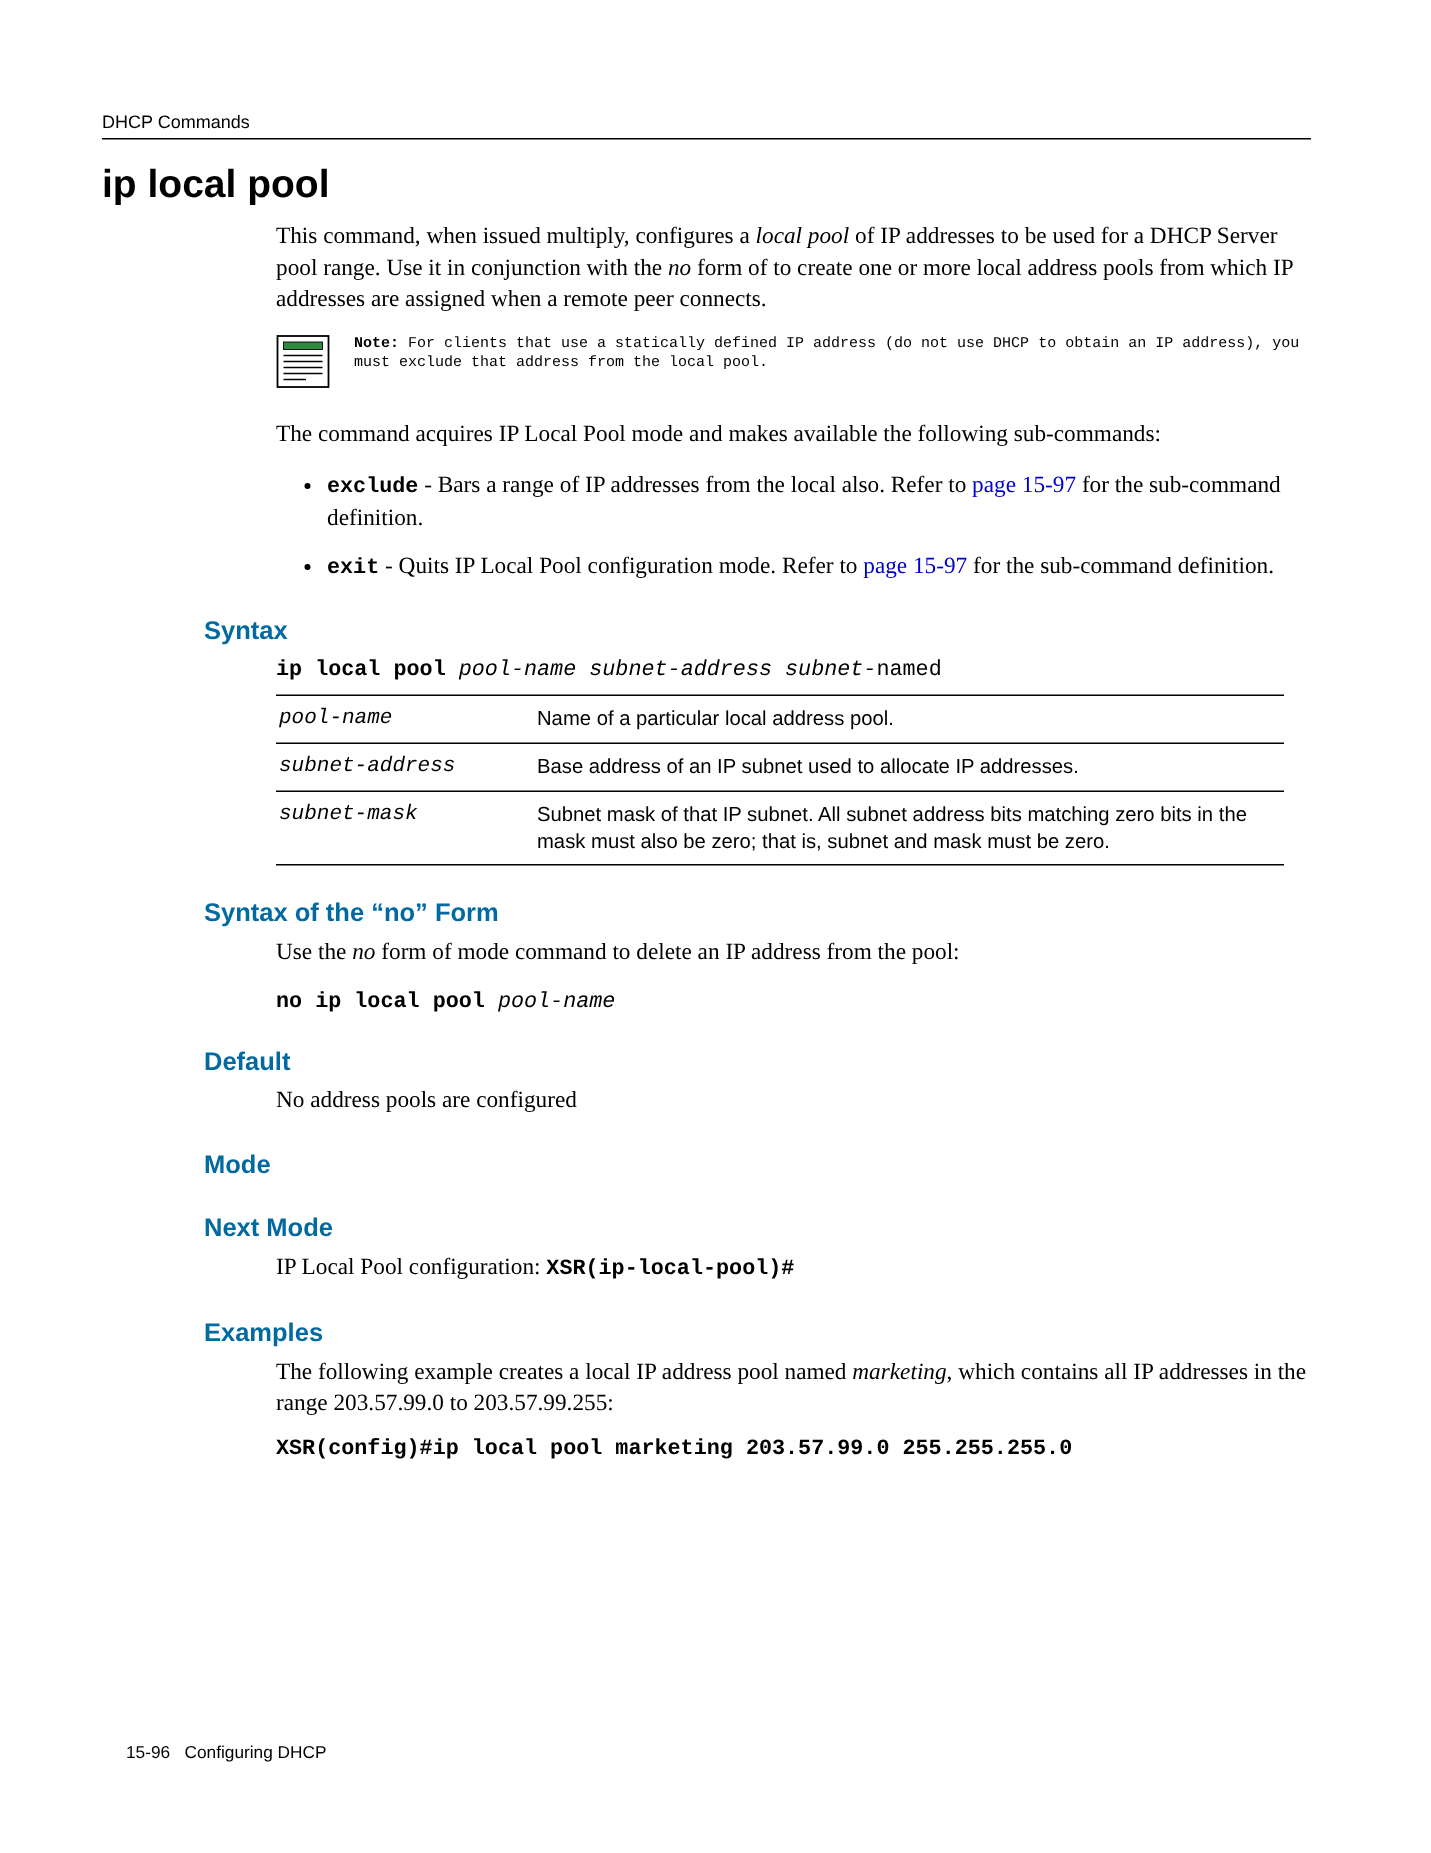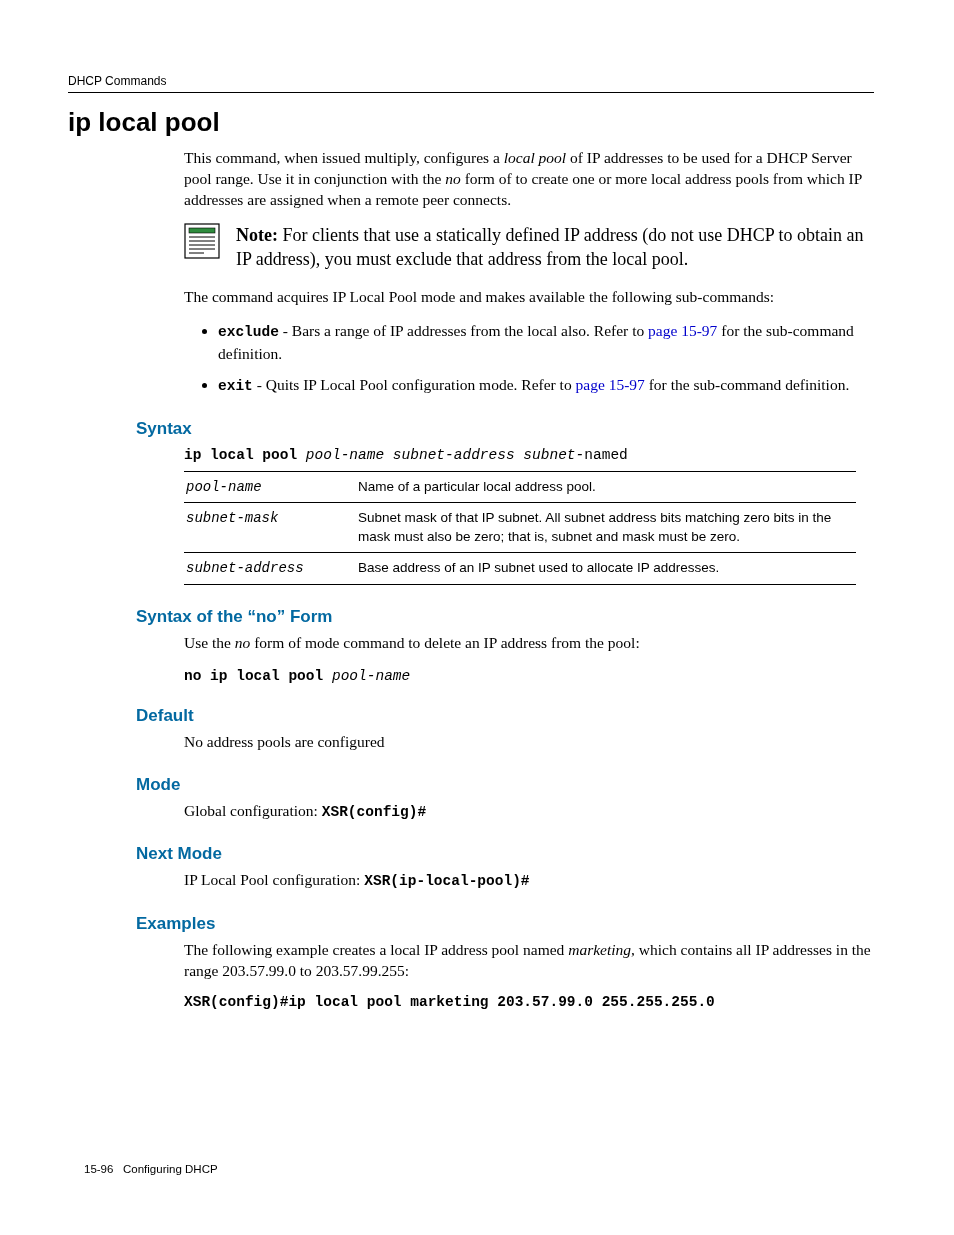--- a/index.html
+++ b/index.html
@@ -43,22 +43,22 @@
   .note-row {
     display: flex;
     align-items: flex-start;
     gap: 16px;
     margin: 10px 0 16px 0;
   }
   .note-icon {
     flex: 0 0 auto;
   }
   .note-text {
-    font-family: Liberation Serif, serif;
-    font-size: 18px;
+    font-family: Liberation Mono, monospace;
+    font-size: 10px;
     line-height: 1.35;
   }
   .note-text b { font-weight: bold; }
   ul.cmdlist {
     margin: 6px 0 16px 0;
     padding-left: 34px;
   }
   ul.cmdlist li {
     font-size: 15.5px;
     line-height: 1.4;
@@ -172,51 +172,46 @@
   <div class="syntax-line">
     <span class="mono-b">ip local pool </span><span class="mono-i">pool-name subnet-address subnet-</span><span class="mono">named</span>
   </div>
   <table class="params">
     <tbody>
         <tr>
       <td>pool-name</td>
       <td>Name of a particular local address pool.</td>
     </tr>
     <tr>
+      <td>subnet-address</td>
+      <td>Base address of an IP subnet used to allocate IP addresses.</td>
+    </tr>
+    <tr>
       <td>subnet-mask</td>
       <td>Subnet mask of that IP subnet. All subnet address bits matching zero bits in the mask must also be zero; that is, subnet and mask must be zero.</td>
     </tr>
-    <tr>
-      <td>subnet-address</td>
-      <td>Base address of an IP subnet used to allocate IP addresses.</td>
-    </tr>
   </tbody>
     </table>
 
   <h2 class="sect">Syntax of the “no” Form</h2>
   <div class="body-indent">
     <p>
       <span>Use the </span><span class="ital">no</span><span> form of mode command to delete an IP address from the pool:</span>
     </p>
     <div>
       <span class="mono-b">no ip local pool </span><span class="mono-i">pool-name</span>
     </div>
   </div>
 
   <h2 class="sect">Default</h2>
   <div class="body-indent">
     <p>No address pools are configured</p>
   </div>
 
   <h2 class="sect">Mode</h2>
-  <div class="body-indent">
-    <p>
-      <span>Global configuration: </span><span class="mono-b">XSR(config)#</span>
-    </p>
-  </div>
 
   <h2 class="sect">Next Mode</h2>
   <div class="body-indent">
     <p>
       <span>IP Local Pool configuration: </span><span class="mono-b">XSR(ip-local-pool)#</span>
     </p>
   </div>
 
   <h2 class="sect">Examples</h2>
   <div class="body-indent">

